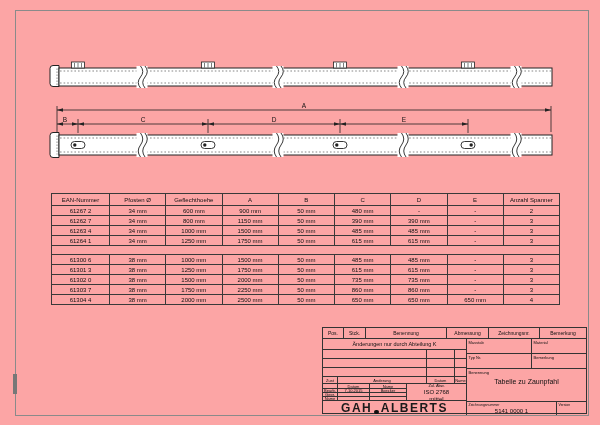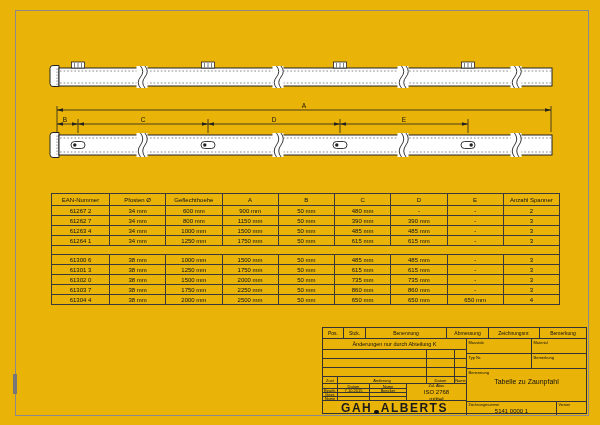--- a/index.html
+++ b/index.html
@@ -1,16 +1,16 @@
 <!DOCTYPE html>
 <html><head>
 <meta charset="utf-8">
 <style>
   html,body{margin:0;padding:0;background:#fff;}
-  .page{position:relative;width:600px;height:425px;background:#eab308;overflow:hidden;
+  .page{position:relative;width:600px;height:425px;background:#fca5a5;overflow:hidden;
         font-family:"Liberation Sans",sans-serif;color:#111;}
   .frame{position:absolute;left:15px;top:10px;width:572px;height:404px;border:1px solid #8a8a8a;}
   .fold-tick{position:absolute;left:13px;top:374px;width:4px;height:20px;background:#777;}
 
   
   table.spec{position:absolute;left:51px;top:193px;width:509px;border-collapse:collapse;
              table-layout:fixed;font-size:6px;line-height:1;}
   table.spec th,table.spec td{border:1px solid #3a3a3a;padding:0;text-align:center;
              height:9px;font-weight:normal;white-space:nowrap;overflow:hidden;}
   table.spec th{height:11px;font-size:6px;}

